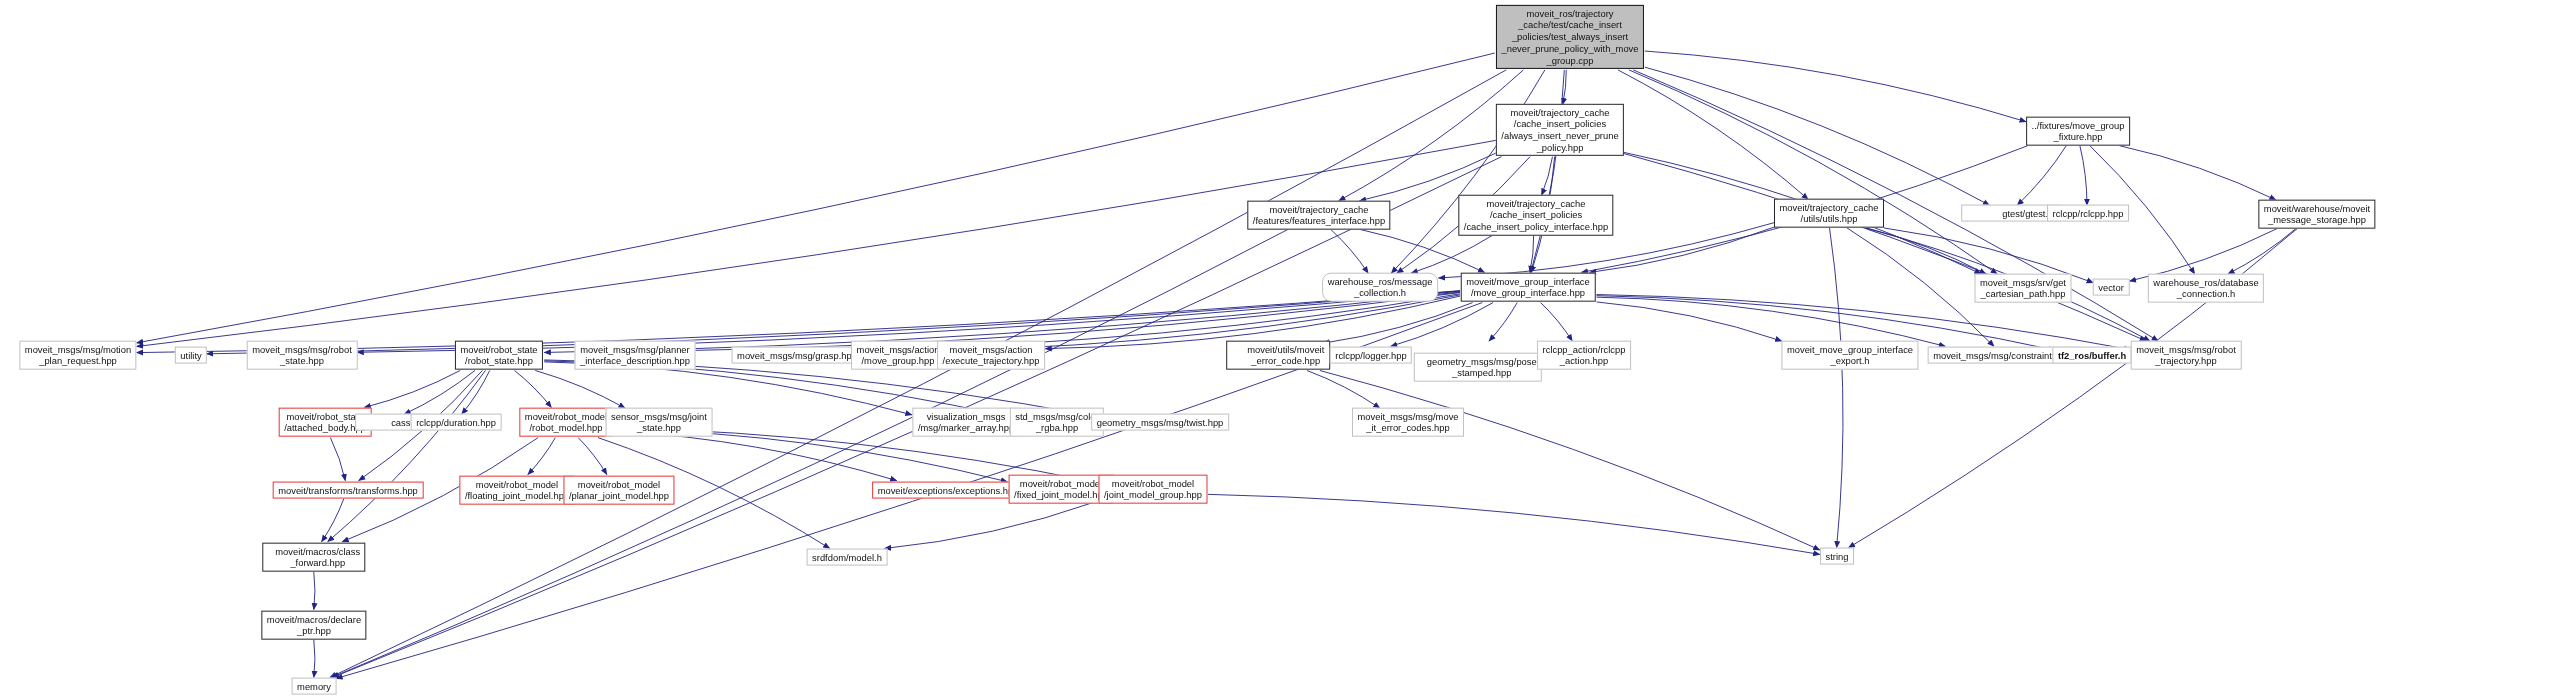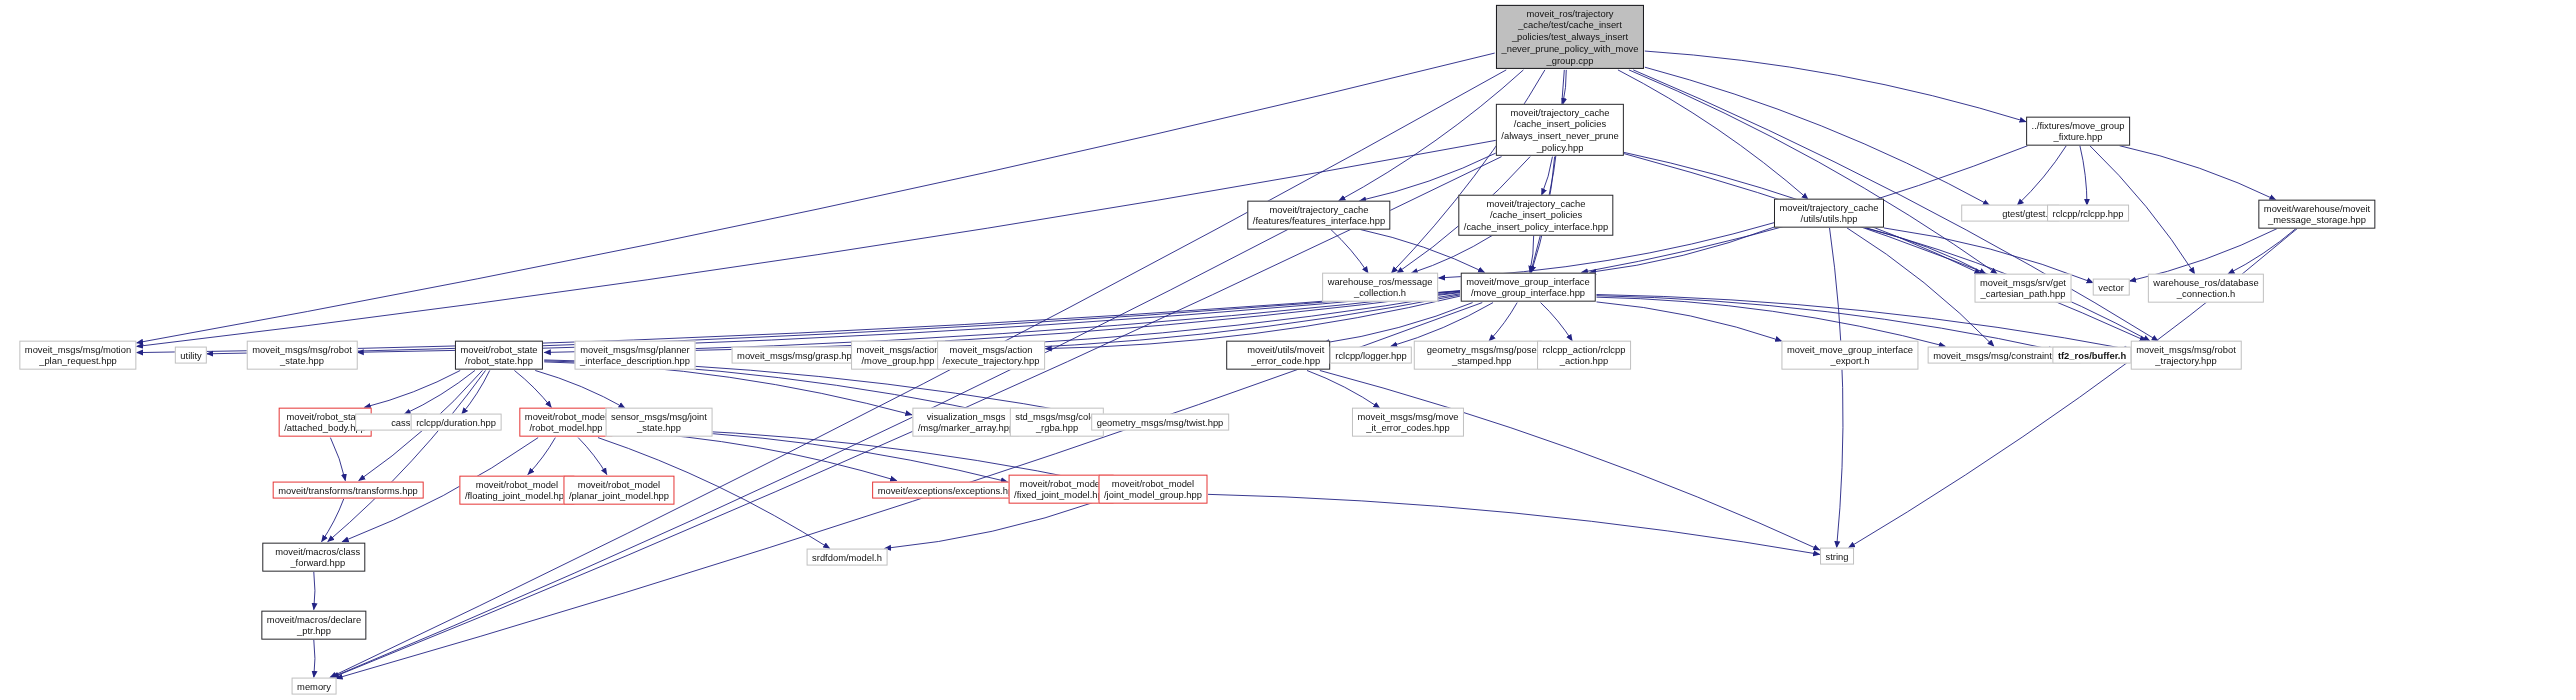--- a/index.html
+++ b/index.html
@@ -142,21 +142,21 @@
 /features/features_interface.hpp</div>
       <div class="node doc" style="left: 1536px; top: 215px;">moveit/trajectory_cache
 /cache_insert_policies
 /cache_insert_policy_interface.hpp</div>
       <div class="node doc" style="left: 1829px; top: 213px;">moveit/trajectory_cache
 /utils/utils.hpp</div>
       <div class="node ext" style="left: 2010px; top: 213px; padding-left: 40px;">gtest/gtest.h</div>
       <div class="node ext" style="left: 2088px; top: 213px;">rclcpp/rclcpp.hpp</div>
       <div class="node doc" style="left: 2317px; top: 214px;">moveit/warehouse/moveit
 _message_storage.hpp</div>
-      <div class="node ext" style="left: 1380px; top: 287px;">warehouse_ros/message
+      <div class="node ext" style="left: 1380px; top: 287px; border-radius: 9px;">warehouse_ros/message
 _collection.h</div>
       <div class="node bold" style="left: 1528px; top: 287px;">moveit/move_group_interface
 /move_group_interface.hpp</div>
       <div class="node ext" style="left: 2023px; top: 288px;">moveit_msgs/srv/get
 _cartesian_path.hpp</div>
       <div class="node ext" style="left: 2111px; top: 287px;">vector</div>
       <div class="node ext" style="left: 2206px; top: 288px;">warehouse_ros/database
 _connection.h</div>
       <div class="node ext" style="left: 78px; top: 355px;">moveit_msgs/msg/motion
 _plan_request.hpp</div>
@@ -168,21 +168,21 @@
       <div class="node ext" style="left: 609px; top: 355px; margin-left: 26px;">moveit_msgs/msg/planner
 _interface_description.hpp</div>
       <div class="node ext" style="left: 797px; top: 355px;">moveit_msgs/msg/grasp.hpp</div>
       <div class="node ext" style="left: 898px; top: 355px;">moveit_msgs/action
 /move_group.hpp</div>
       <div class="node ext" style="left: 991px; top: 355px;">moveit_msgs/action
 /execute_trajectory.hpp</div>
       <div class="node bold" style="left: 1278px; top: 355px; padding-left: 20px;">moveit/utils/moveit
 _error_code.hpp</div>
       <div class="node ext" style="left: 1371px; top: 355px;">rclcpp/logger.hpp</div>
-      <div class="node ext" style="left: 1478px; top: 355px; padding-left: 12px;">geometry_msgs/msg/pose
+      <div class="node ext" style="left: 1478px; top: 367px; padding-left: 12px;">geometry_msgs/msg/pose
 _stamped.hpp</div>
       <div class="node ext" style="left: 1584px; top: 355px;">rclcpp_action/rclcpp
 _action.hpp</div>
       <div class="node ext" style="left: 1850px; top: 355px;">moveit_move_group_interface
 _export.h</div>
       <div class="node ext" style="left: 2004px; top: 355px;">moveit_msgs/msg/constraints.hpp</div>
       <div class="node ext" style="left: 2092px; top: 355px; font-weight: bold;">tf2_ros/buffer.h</div>
       <div class="node ext" style="left: 2186px; top: 355px;">moveit_msgs/msg/robot
 _trajectory.hpp</div>
       <div class="node red" style="left: 325px; top: 422px;">moveit/robot_state

